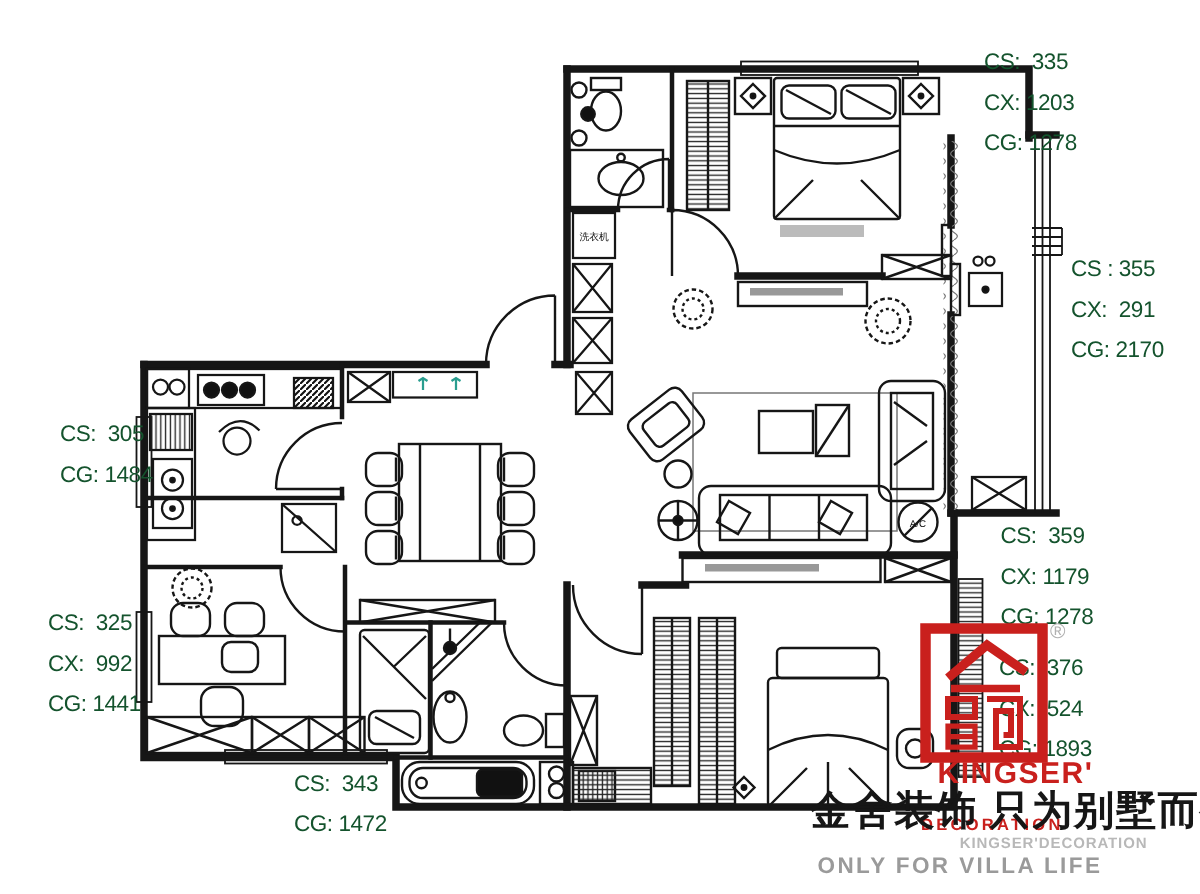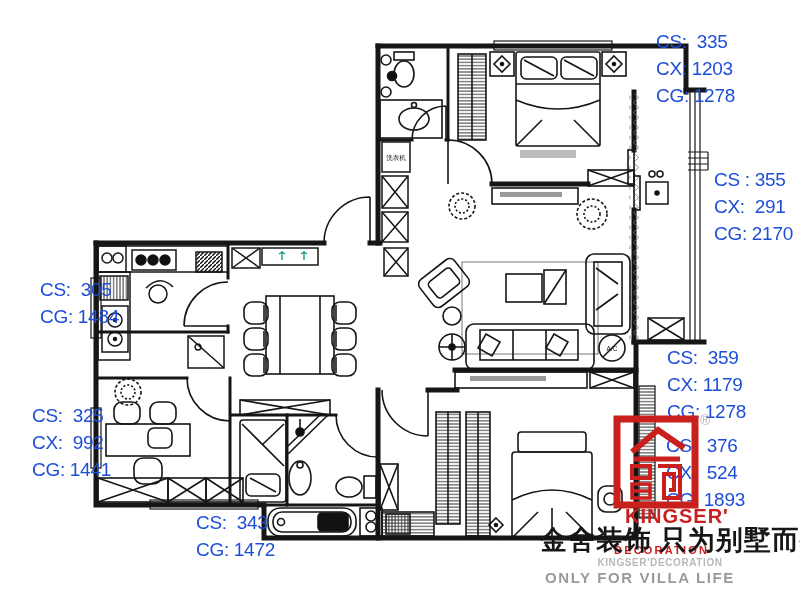--- a/index.html
+++ b/index.html
@@ -1,31 +1,31 @@
 <!DOCTYPE html>
 <html><head>
 <meta charset="utf-8">
 <style>
   html,body{margin:0;padding:0;}
   body{width:800px;height:596px;position:relative;background:#ffffff;
        font-family:"Liberation Sans",sans-serif;overflow:hidden;}
   .plan{position:absolute;left:0;top:0;z-index:1;}
-  .dim{position:absolute;z-index:2;color:#1d4ed8;font-size:19px;line-height:27px;
+  .dim{position:absolute;z-index:2;color:#14532d;font-size:15px;line-height:27px;
        letter-spacing:-0.3px;}
   .dim div{white-space:pre;}
   .emblem{position:absolute;left:612px;top:414px;z-index:3;}
   .regmark{position:absolute;left:700px;top:412px;font-size:14px;color:#b0b0b0;z-index:3;}
   .kname{position:absolute;left:613px;top:505px;color:#c9201d;font-weight:bold;
          font-size:20px;letter-spacing:1px;z-index:3;margin-left:12px;}
   .ksub{position:absolute;left:614px;top:544px;color:#c9201d;font-weight:bold;
         font-size:11px;letter-spacing:2.2px;z-index:3;}
   .slogan-cn{position:absolute;left:540px;top:522px;z-index:4;color:#161616;
         font-family:"Liberation Serif",serif;font-weight:bold;font-size:27px;
         letter-spacing:1px;white-space:nowrap;}
-  .slogan-en1{position:absolute;left:555px;top:557px;width:210px;text-align:center;
+  .slogan-en1{position:absolute;left:555px;top:557px;width:210px;text-align:right;
         color:#b8b8b8;font-weight:bold;font-size:10px;letter-spacing:0.6px;z-index:4;}
   .slogan-en2{position:absolute;left:545px;top:569px;width:230px;text-align:left;
         color:#9a9a9a;font-weight:bold;font-size:15px;letter-spacing:1.6px;z-index:4;}
 </style>
 </head>
 <body>
 
 <svg class="plan" width="800" height="596" viewBox="0 0 800 596">
   <defs>
     <pattern id="hs" width="6" height="3.2" patternUnits="userSpaceOnUse">

